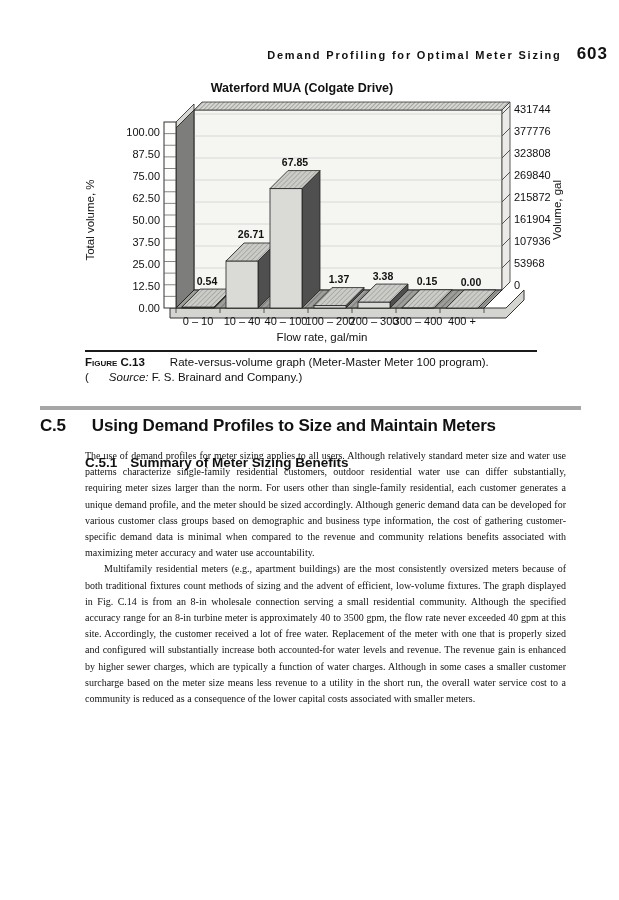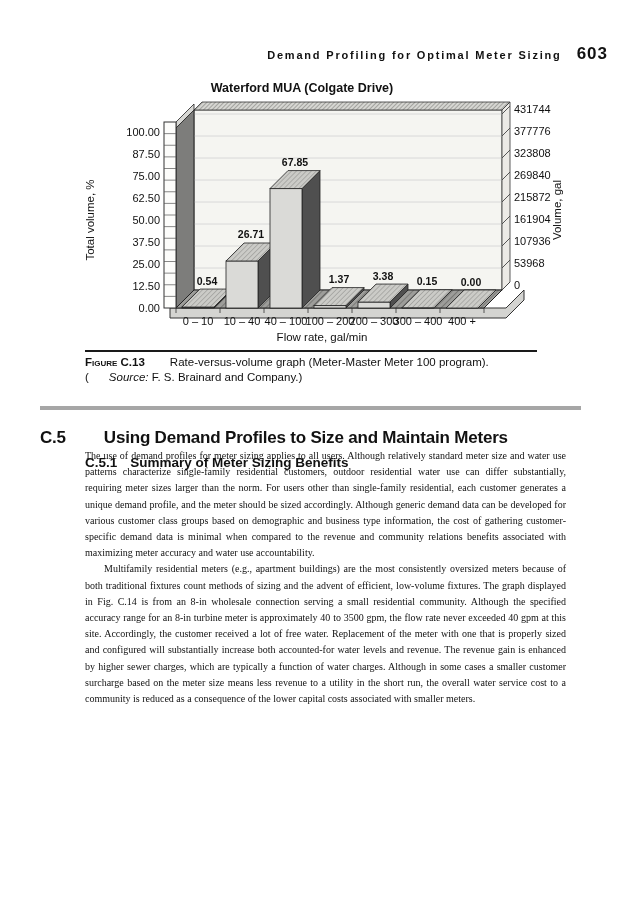--- a/index.html
+++ b/index.html
@@ -21,22 +21,22 @@
   .c-label{font:bold 10.5px "Liberation Sans",sans-serif;fill:#111;}
 
   
   .cap-rule{position:absolute;left:85px;top:350px;width:452px;height:1.5px;background:#1a1a1a;}
   .caption{position:absolute;left:85px;top:355px;width:470px;font:11.5px "Liberation Sans",sans-serif;line-height:15px;}
   .cap-label{font-weight:bold;font-variant:small-caps;margin-right:25px;}
   .cap-src-label{font-style:italic;margin-left:20px;}
 
   
   .sec-rule{position:absolute;left:40px;top:406px;width:541px;height:3.5px;background:#a6a6a6;}
-  .sec-head{position:absolute;left:40px;top:416px;display:flex;align-items:baseline;gap:38px;
-            font:bold 17px "Liberation Sans",sans-serif;letter-spacing:-0.2px;margin-top:12px;}
+  .sec-head{position:absolute;left:40px;top:416px;display:flex;align-items:baseline;gap:26px;
+            font:bold 17px "Liberation Sans",sans-serif;letter-spacing:-0.2px;}
   .subsec-head{position:absolute;left:85px;top:455px;display:flex;align-items:baseline;gap:13px;
             font:bold 13.5px "Liberation Sans",sans-serif;justify-content:space-between;}
 
   
   .bodytext{position:absolute;left:85px;top:448px;width:481px;
             font-size:10px;line-height:16.2px;text-align:justify;}
   .bodytext p{margin:0;}
   .bodytext p.indent{text-indent:19px;}
 </style>
 </head>

